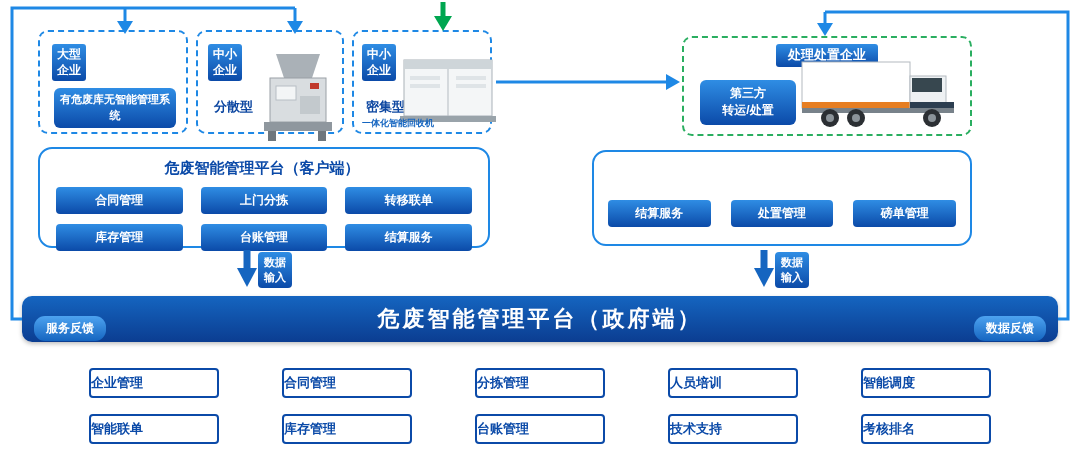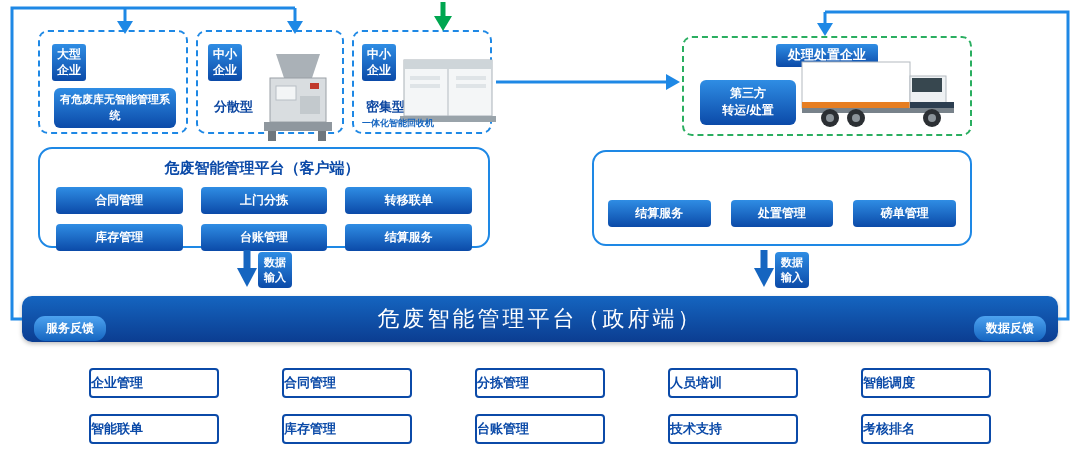--- a/index.html
+++ b/index.html
@@ -24,21 +24,21 @@
   .platform { position:absolute; border:2px solid #1e88e5; border-radius:14px; background:#fff; z-index:2; }
   .platform-title { position:absolute; left:0; right:4px; text-align:center; color:#0b4aa8; font-weight:bold; }
 
   .btn-grid { position:absolute; display:grid; }
   .btn { background:linear-gradient(180deg,#2f8de4,#0b4aa8); color:#fff; font-weight:bold;
          font-size:12px; border-radius:4px; text-align:center; padding:5px 0; }
 
   .gov-bar { position:absolute; left:22px; top:296px; width:1036px; height:46px; border-radius:10px;
              background:linear-gradient(180deg,#1565c0 0%,#0b3d91 100%); z-index:2;
              box-shadow:0 2px 4px rgba(0,0,0,0.25); }
-  .gov-title { line-height:46px; text-align:center; color:#fff; font-weight:normal; font-size:22px; letter-spacing:3px; }
+  .gov-title { line-height:46px; text-align:center; color:#fff; font-weight:bold; font-size:22px; letter-spacing:3px; }
   .badge { position:absolute; top:12px; background:linear-gradient(180deg,#4da3f0,#1565c0); color:#fff;
            font-size:12px; font-weight:bold; border-radius:11px; padding:4px 12px;margin-top:8px; }
 
   .modules-row { position:absolute; left:0; right:0; display:grid; grid-template-columns:repeat(5,130px);
                  column-gap:63px; width:902px; margin:0 auto; z-index:2; }
   .outline-btn { border:2px solid #0b4aa8; color:#0b4aa8; font-weight:bold; font-size:13px;
                  border-radius:4px; text-align:left; padding:4px 0; background:#fff; }
 
   .di-label { position:absolute; font-size:11px; line-height:1.35; padding:3px 6px; border-radius:4px; z-index:3; }
   .art { position:absolute; z-index:3; }

